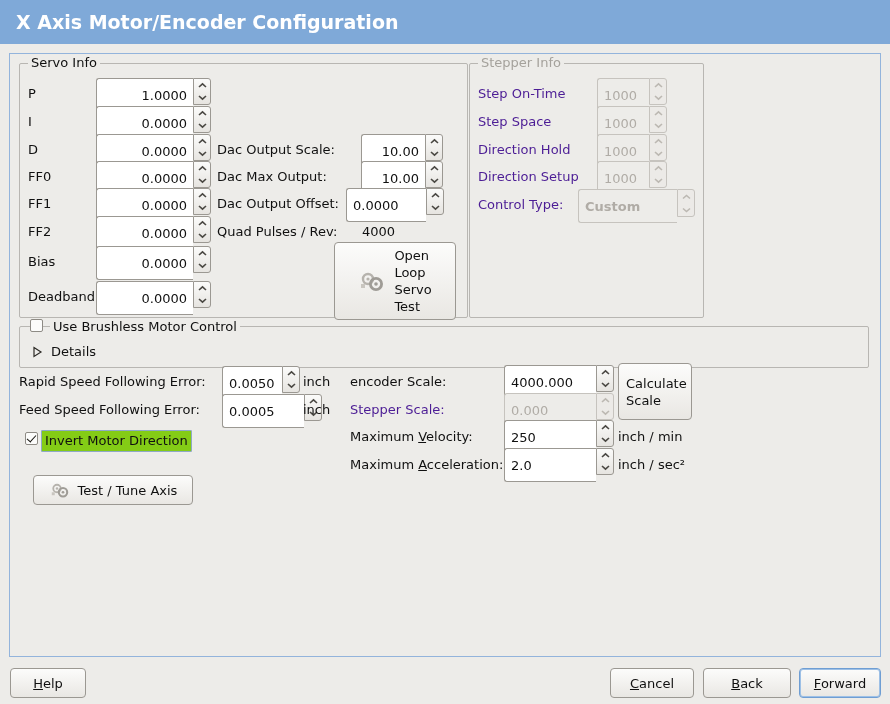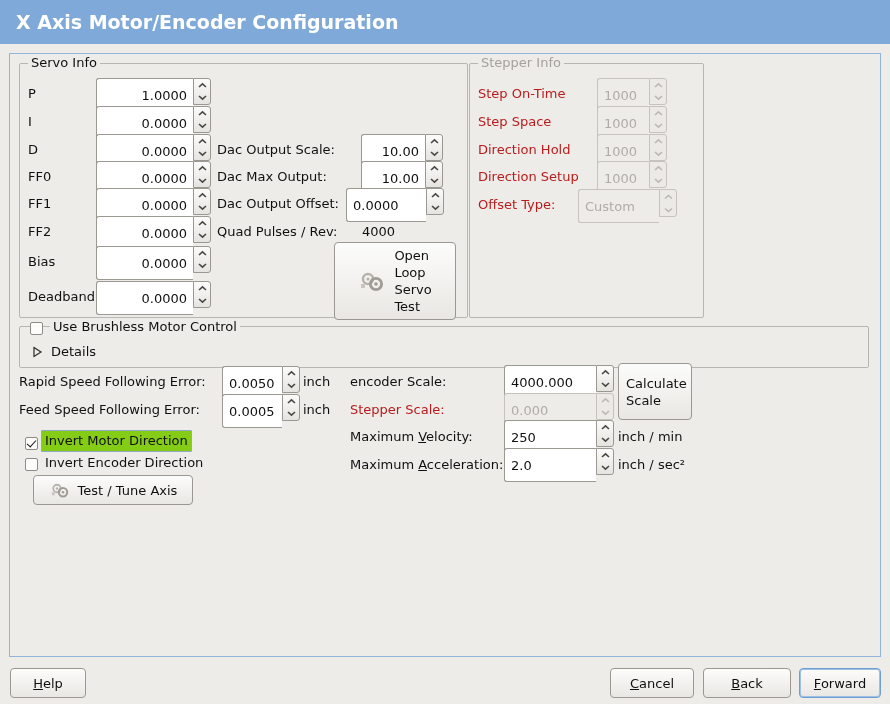--- a/index.html
+++ b/index.html
@@ -61,21 +61,21 @@
   }
   .legend.disabled { color: #a5a29c; }
 
   
   .lbl {
     position: absolute;
     font-size: 13px;
     line-height: 16px;
     white-space: nowrap;
   }
-  .lbl.disabled { color: #b91c1c; }
+  .lbl.disabled { color: #4c1d95; }
   .mn { text-decoration: underline; }
 
   
   .spin {
     position: absolute;
     display: flex;
     height: 27px;
     box-sizing: border-box;
   }
   .spin .field {
@@ -166,21 +166,21 @@
   }
   .btn-testtune {
     gap: 7px;
     padding: 0 10px;
   }
 
   
   .check {
     position: absolute;
     display: flex;
-    align-items: flex-end;
+    align-items: flex-start;
     gap: 7px;
   }
   .check .box {
     width: 13px;
     height: 13px;
     border: 1px solid #8e8b85;
     border-radius: 2px;
     background: #fcfcfb;
     box-sizing: border-box;
     position: relative;
@@ -448,21 +448,21 @@
   </div>
 
   <div class="groupbox" style="left:459px; top:9px; width:235px; height:255px;">
     <span class="legend disabled">Stepper Info</span>
   </div>
 
   <span class="lbl disabled" style="left:468px; top:32px;">Step On-Time</span>
   <span class="lbl disabled" style="left:468px; top:60px;">Step Space</span>
   <span class="lbl disabled" style="left:468px; top:88px;">Direction Hold</span>
   <span class="lbl disabled" style="left:468px; top:115px;">Direction Setup</span>
-  <span class="lbl disabled" style="left:468px; top:143px;">Offset Type:</span>
+  <span class="lbl disabled" style="left:468px; top:143px;">Control Type:</span>
 
   <div class="spin disabled" style="left:587px; top:24px; width:70px;">
     <div class="field left">1000</div>
     <div class="btns">
       <div class="arr">
           <svg width="11" height="7">
             <polyline class="chev" points="2,5 5.5,1.8 9,5"></polyline>
           </svg>
         </div>
       <div class="arr">
@@ -511,21 +511,21 @@
           </svg>
         </div>
       <div class="arr">
           <svg width="11" height="7">
             <polyline class="chev" points="2,2 5.5,5.2 9,2"></polyline>
           </svg>
         </div>
     </div>
   </div>
 
-  <div class="spin disabled" style="left:568px; top:135px; width:99px; height:28px;">
+  <div class="spin disabled" style="left:568px; top:135px; width:117px; height:28px;font-weight:bold;">
     <div class="field left">Custom</div>
     <div class="btns">
       <div class="arr">
           <svg width="11" height="6">
             <polyline class="chev" points="2,4.5 5.5,1.5 9,4.5"></polyline>
           </svg>
         </div>
       <div class="arr">
           <svg width="11" height="6">
             <polyline class="chev" points="2,1.5 5.5,4.5 9,1.5"></polyline>
@@ -561,44 +561,40 @@
       <div class="arr">
           <svg width="11" height="7">
             <polyline class="chev" points="2,2 5.5,5.2 9,2"></polyline>
           </svg>
         </div>
     </div>
   </div>
   <span class="lbl" style="left:293px; top:320px;">inch</span>
 
   <span class="lbl" style="left:9px; top:348px;">Feed Speed Following Error:</span>
-  <div class="spin" style="left:212px; top:340px; width:78px;">
+  <div class="spin" style="left:212px; top:340px; width:100px;">
     <div class="field left">0.0005</div>
     <div class="btns">
       <div class="arr">
           <svg width="11" height="7">
             <polyline class="chev" points="2,5 5.5,1.8 9,5"></polyline>
           </svg>
         </div>
       <div class="arr">
           <svg width="11" height="7">
             <polyline class="chev" points="2,2 5.5,5.2 9,2"></polyline>
           </svg>
         </div>
     </div>
   </div>
   <span class="lbl" style="left:293px; top:348px;">inch</span>
 
   <div class="check" style="left:15px; top:378px;">
     <span class="box checked"></span>
     <span class="ctext focused">Invert Motor Direction</span>
-  </div>
-  <div class="check" style="left:15px; top:401px;">
-    <span class="box"></span>
-    <span class="ctext">Invert Encoder Direction</span>
   </div>
 
   <div class="btn btn-testtune" style="left:23px; top:421px; width:160px; height:30px;">
     <span>
       <svg class="gear-ico" width="22" height="18" viewBox="0 0 28 24">
         <circle cx="10" cy="10" r="5" fill="none" stroke="#b6b3ad" stroke-width="2.4"></circle>
         <circle cx="10" cy="10" r="1.6" fill="#b6b3ad"></circle>
         <circle cx="18" cy="15" r="5.6" fill="none" stroke="#9f9c96" stroke-width="2.8"></circle>
         <circle cx="18" cy="15" r="1.8" fill="#9f9c96"></circle>
         <rect x="3" y="15" width="4" height="4" fill="#c9c6c0"></rect>

